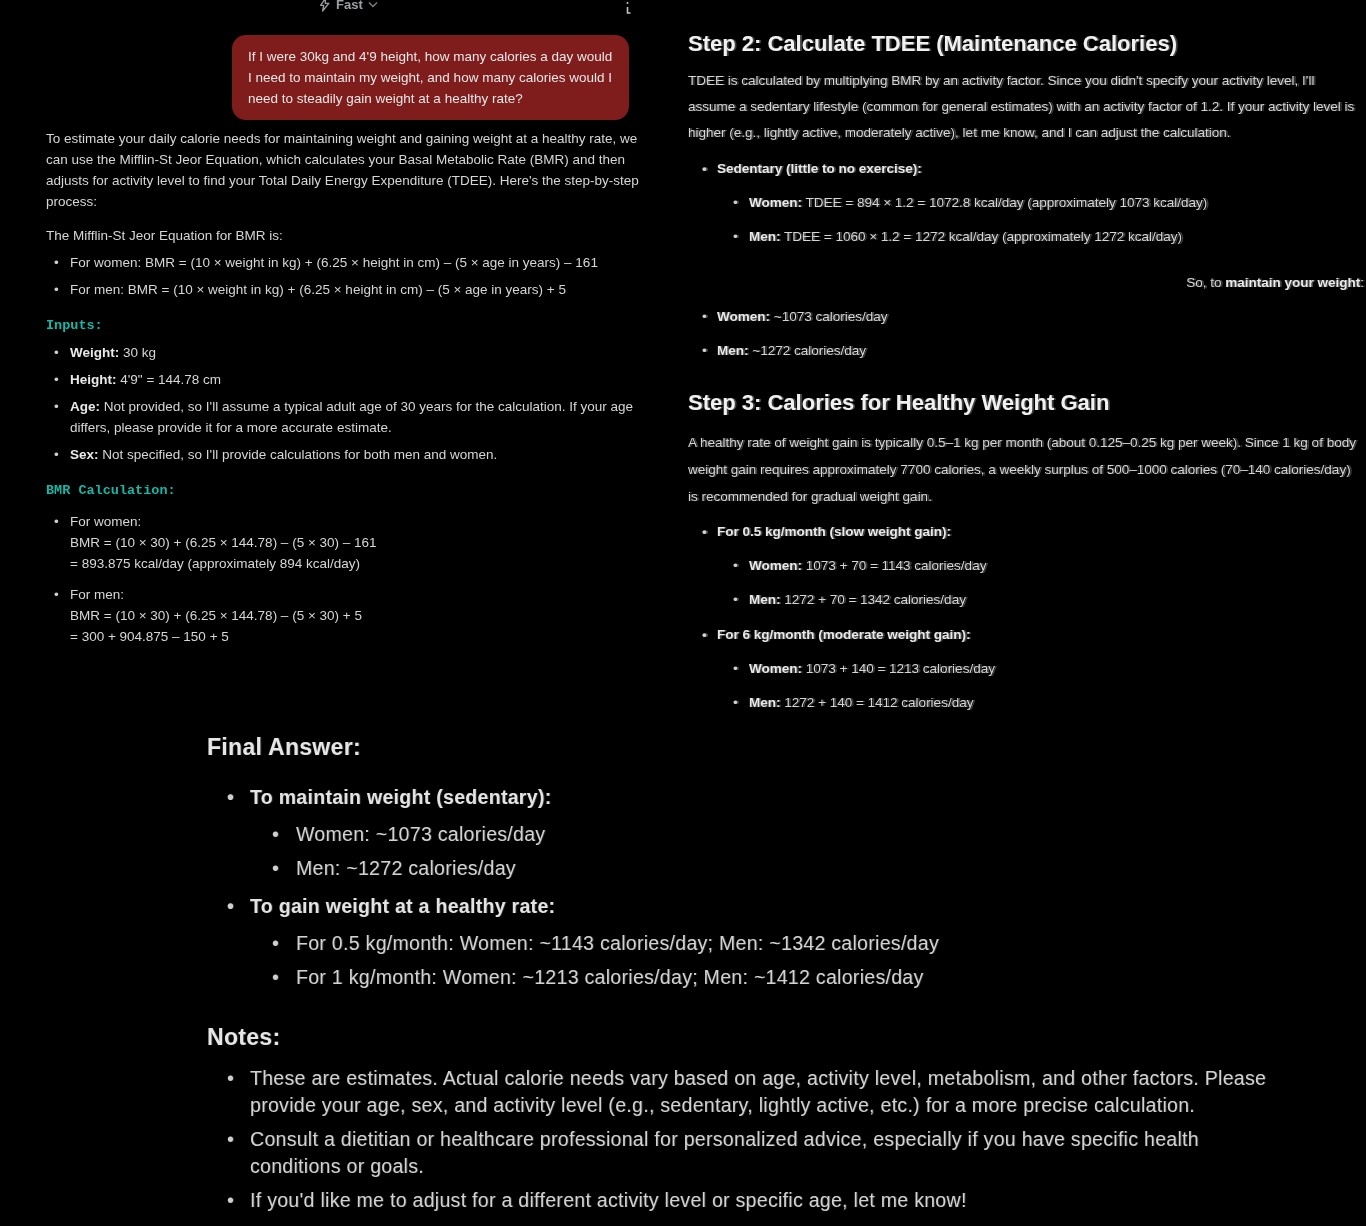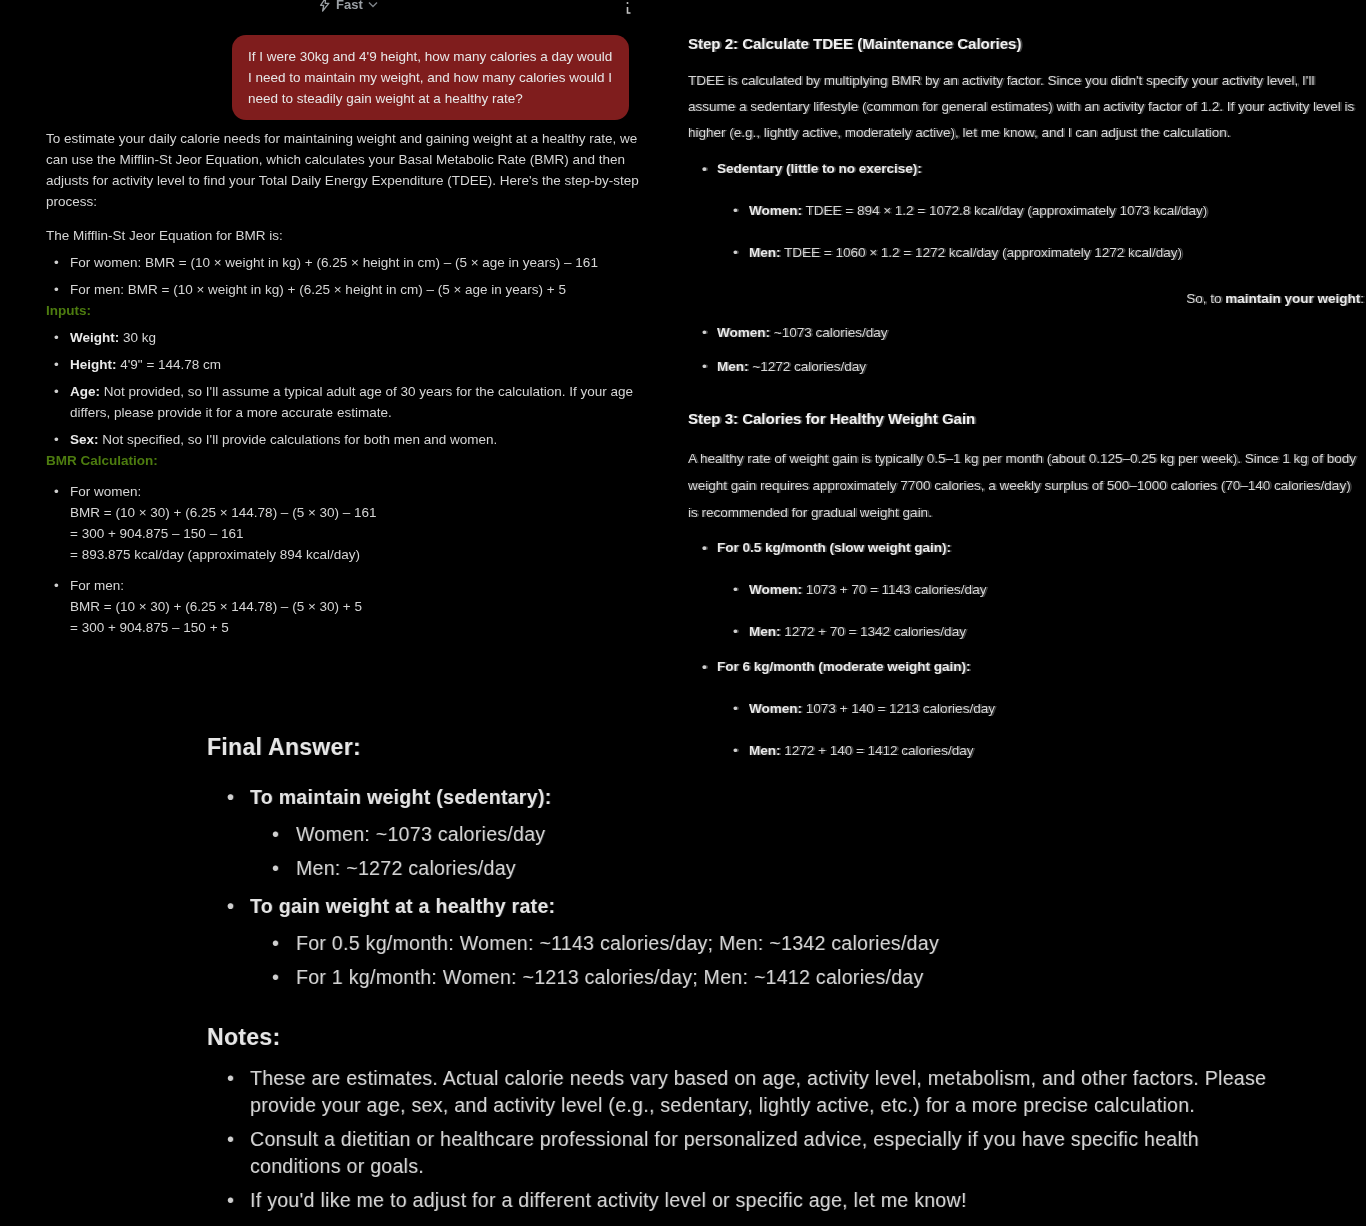--- a/index.html
+++ b/index.html
@@ -19,45 +19,45 @@
   .top-glyph{position:absolute;left:624px;top:1px;color:#b9b9b9;}
   
   .bubble{
     position:absolute;left:232px;top:35px;width:365px;
     background:#7f1d1d;border-radius:14px;padding:11px 16px;
     font-size:13.5px;line-height:21px;color:#e7e7e7;
   }
   
   h2,h3,p,ul,li{margin:0;padding:0;}
   .col{position:absolute;font-size:13.5px;line-height:21px;color:#d6d6d6;}
-  .col h3{font-size:15px;line-height:21px;font-weight:700;color:#f1f1f1;}
+  .col h3{font-size:22px;line-height:21px;font-weight:700;color:#f1f1f1;}
   .b{font-weight:700;color:#e9e9e9;}
   ul{list-style:none;}
   li{position:relative;}
   li::before{content:"\2022";position:absolute;color:#cfcfcf;}
   
   .col-left{left:46px;top:120px;width:608px;height:612px;overflow:hidden;}
   .col-left .intro{padding-top:8px;}
   .col-left h3{margin-top:23px;}
   .col-left .after-h{margin-top:13px;}
   .col-left ul{margin-top:5px;}
   .col-left li{padding-left:24px;margin-top:6px;}
   .col-left li::before{left:8px;}
-  .col-left .lbl{font-weight:700;color:#4d7c0f;}
+  .col-left .lbl{font-weight:700;color:#14b8a6;margin-top:15px;font-family:Liberation Mono, monospace;}
   .col-left ul.calc li{margin-top:10px;}
   
   .col-right{left:688px;top:25px;width:676px;}
   .ghost{text-shadow:1.8px 0 0 rgba(235,235,235,0.28);}
   .col-right h3{margin-top:8px;}
   .col-right p{margin-top:14px;line-height:26px;}
   .col-right ul.l1{margin-top:10px;}
   .col-right ul.l1 > li{padding-left:29px;margin-top:9px;font-weight:700;color:#e9e9e9;line-height:26px;}
   .col-right ul.l1 > li::before{left:14px;}
   .col-right ul.l2{margin-top:3px;font-weight:400;color:#d6d6d6;}
-  .col-right ul.l2 > li{padding-left:32px;margin-top:16px;line-height:26px;}
+  .col-right ul.l2 > li{padding-left:32px;margin-top:8px;line-height:26px;}
   .col-right ul.l2 > li::before{left:16px;}
   .col-right .maintain{margin-top:20px;text-align:right;}
   .col-right ul.flat{margin-top:4px;}
   .col-right ul.flat > li{padding-left:29px;margin-top:8px;line-height:26px;}
   .col-right ul.flat > li::before{left:14px;}
   .col-right h3.s3{margin-top:28px;}
   .col-right p.tight{line-height:27px;margin-top:16px;}
   .col-right ul.gain{margin-top:6px;}
   
   .zoomed{
@@ -122,21 +122,20 @@
       <li><span class="b">Height:</span><span> 4'9" = 144.78 cm</span></li>
       <li><span class="b">Age:</span><span> Not provided, so I'll assume a typical adult age of 30 years for the calculation. If your age differs, please provide it for a more accurate estimate.</span></li>
       <li><span class="b">Sex:</span><span> Not specified, so I'll provide calculations for both men and women.</span></li>
     </ul>
 
     <p class="lbl">BMR Calculation:</p>
     <ul class="calc">
       <li>
         <div>For women:</div>
         <div>BMR = (10 × 30) + (6.25 × 144.78) – (5 × 30) – 161</div>
-        <div>= 300 + 904.875 – 150 – 161</div>
         <div>= 893.875 kcal/day (approximately 894 kcal/day)</div>
       </li>
       <li>
         <div>For men:</div>
         <div>BMR = (10 × 30) + (6.25 × 144.78) – (5 × 30) + 5</div>
         <div>= 300 + 904.875 – 150 + 5</div>
       </li>
     </ul>
 
   </div>

